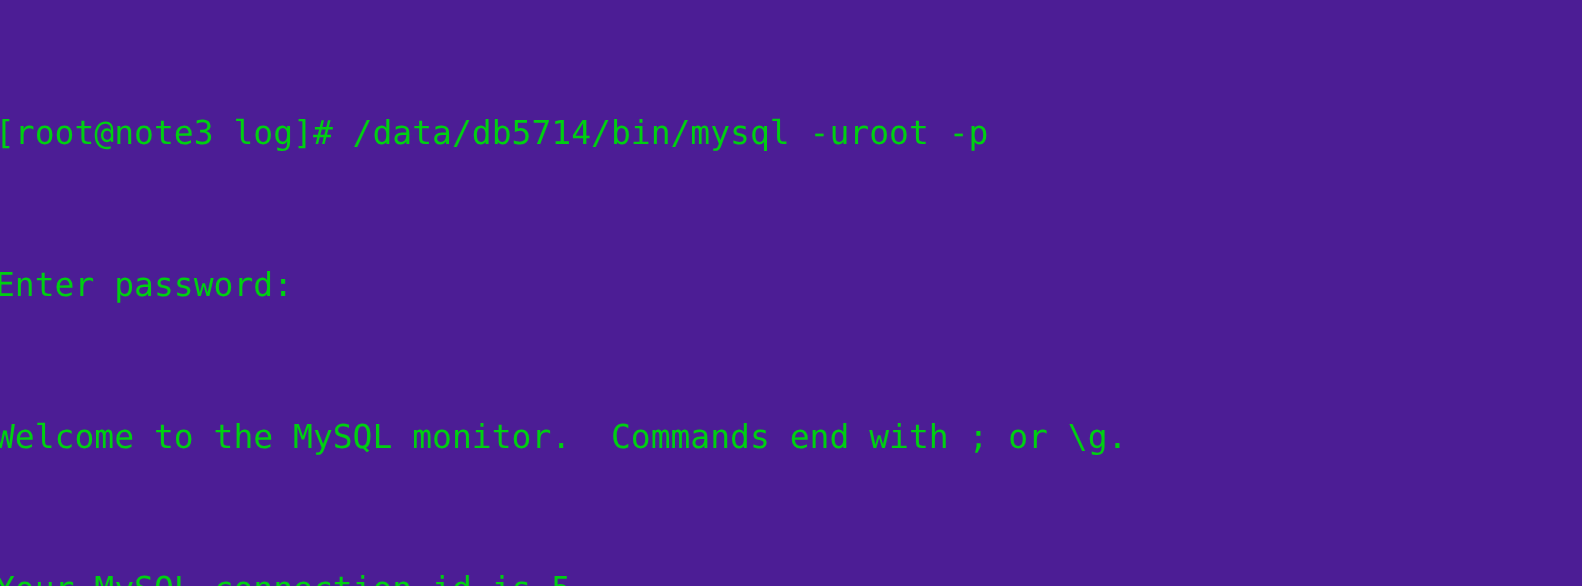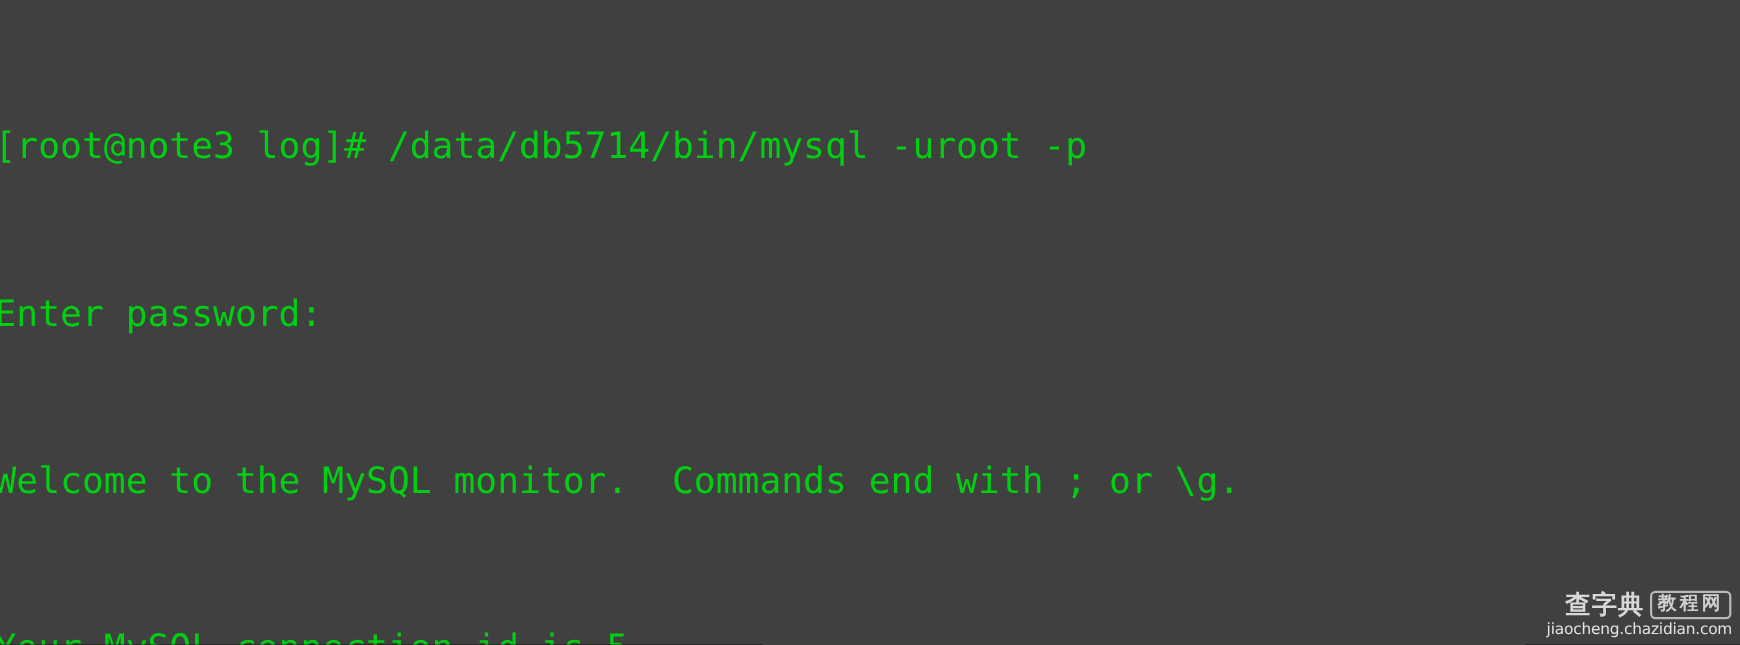--- a/index.html
+++ b/index.html
@@ -12,21 +12,21 @@
     width: 1582px;
     height: 586px;
     overflow: hidden;
     font-family: "DejaVu Sans Mono", "Liberation Mono", monospace;
   }
 
   #terminal {
     position: relative;
     width: 1582px;
     height: 586px;
-    background: #404040;
+    background: #4c1d95;
     overflow: hidden;
   }
 
   
   #screen {
     position: absolute;
     left: -5px;
     top: 0px;
     width: 1600px;
     font-size: 33px;
@@ -126,21 +126,14 @@
     
 
     
 
     
 
     
 
   </div>
 
-  <div id="watermark">
-    <div class="wm-row">
-      <span class="wm-cn">查字典</span>
-      <span class="wm-box">教程网</span>
-    </div>
-    <div class="wm-url">jiaocheng.chazidian.com</div>
-  </div>
 
 </div>
 
 </body></html>

